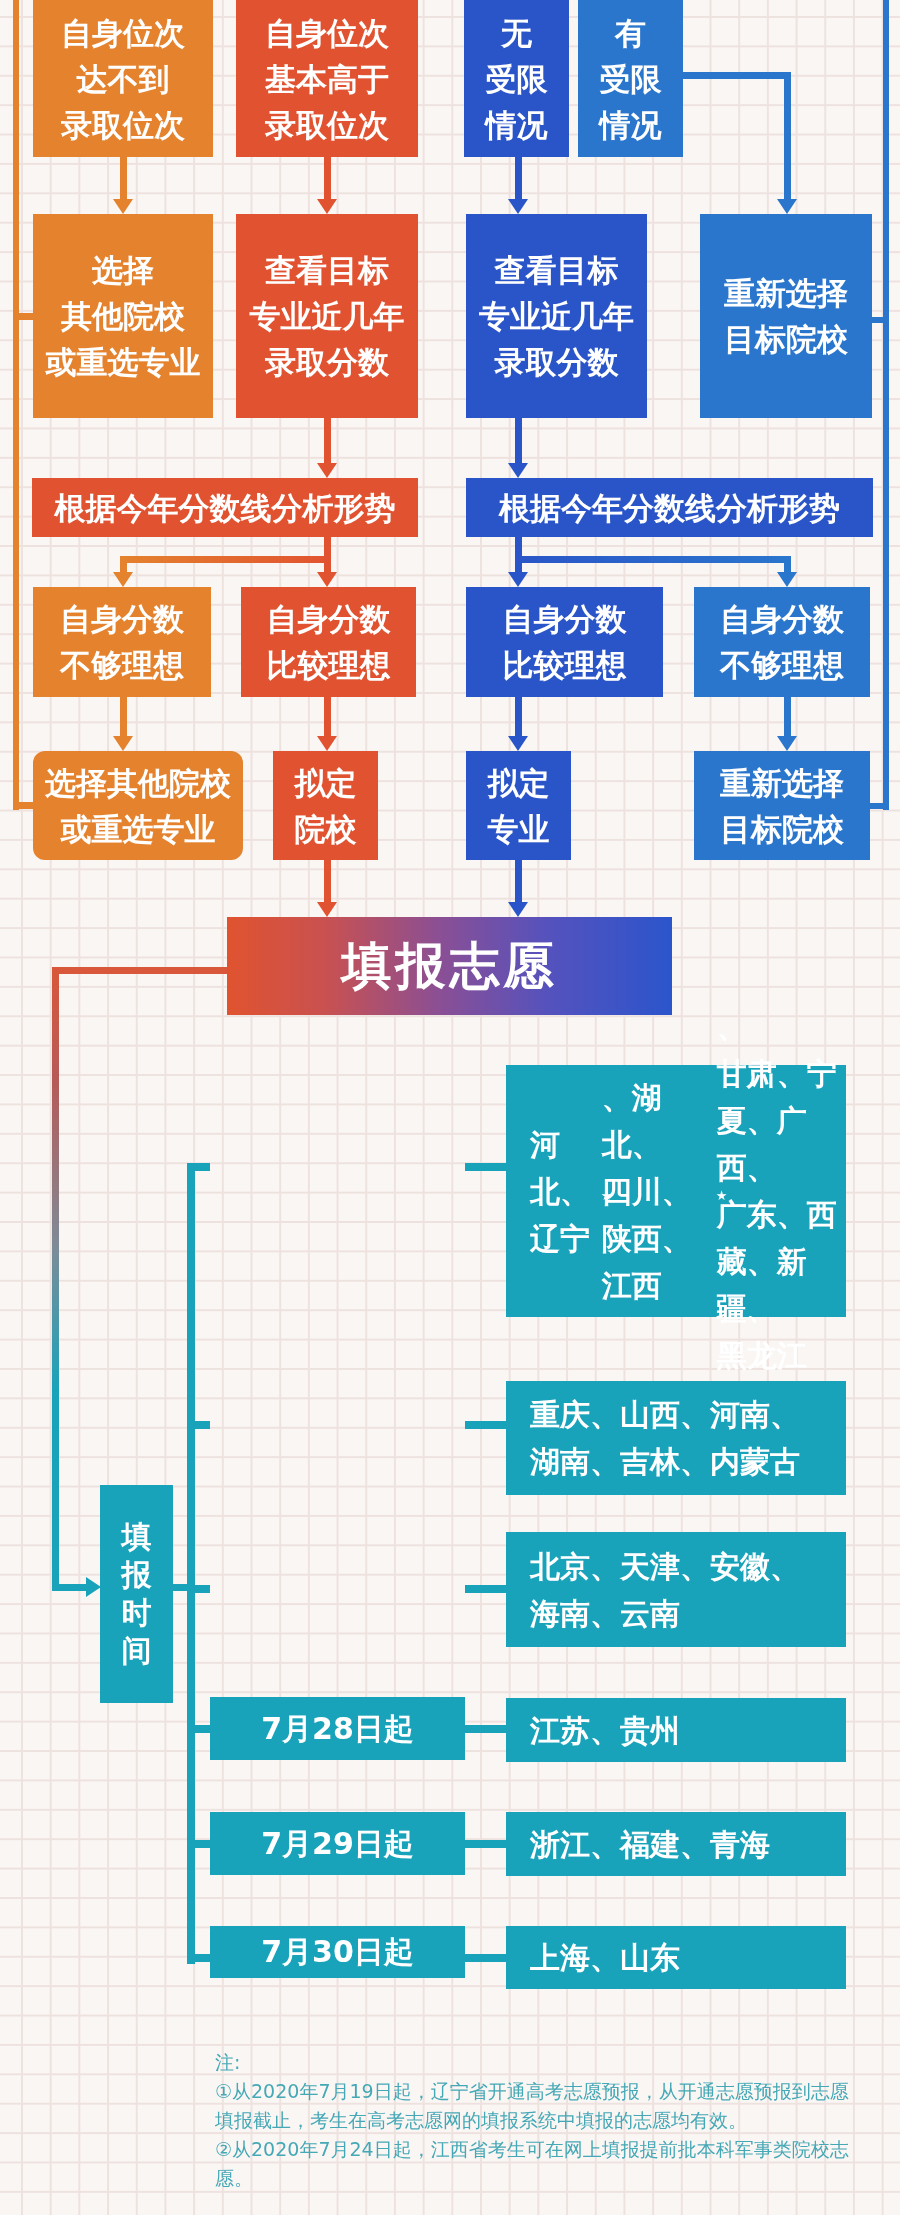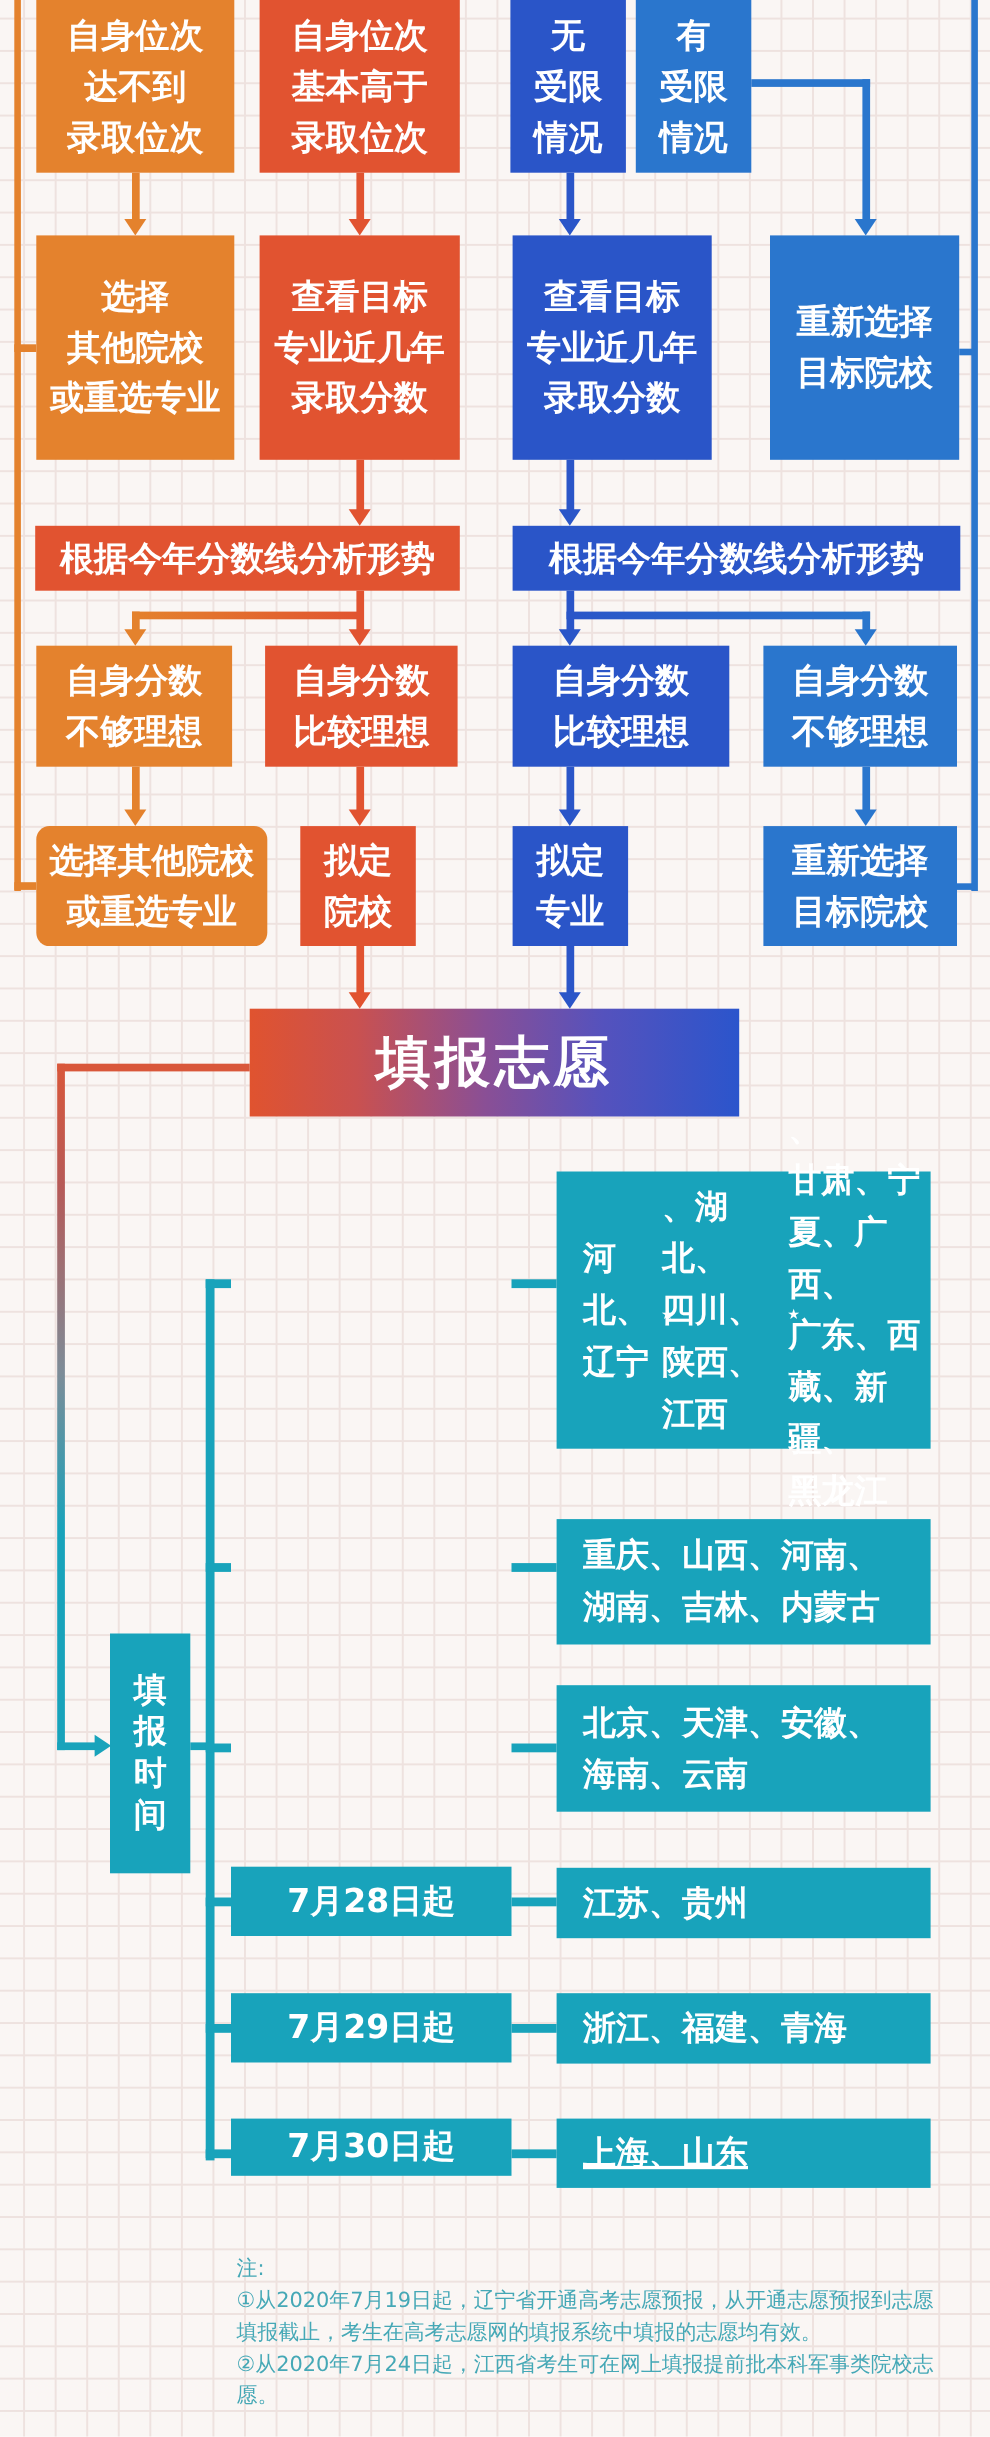--- a/index.html
+++ b/index.html
@@ -185,21 +185,21 @@
 四川、陕西、江西<span class="star">★</span>、
 甘肃、宁夏、广西、
 广东、西藏、新疆、
 黑龙江</div>
   <div class="box teal prov" style="left:506px;top:1368px;width:340px;height:114px;margin-top:13px;">重庆、山西、河南、
 湖南、吉林、内蒙古</div>
   <div class="box teal prov" style="left:506px;top:1532px;width:340px;height:115px;">北京、天津、安徽、
 海南、云南</div>
   <div class="box teal prov" style="left:506px;top:1698px;width:340px;height:64px;">江苏、贵州</div>
   <div class="box teal prov" style="left:506px;top:1812px;width:340px;height:64px;">浙江、福建、青海</div>
-  <div class="box teal prov" style="left:506px;top:1926px;width:340px;height:63px;text-decoration:underline;">上海、山东</div>
+  <div class="box teal prov" style="left:506px;top:1926px;width:340px;height:63px;">上海、山东</div>
 
   <div class="notes">
     <p>注:</p>
     <p>①从2020年7月19日起，辽宁省开通高考志愿预报，从开通志愿预报到志愿填报截止，考生在高考志愿网的填报系统中填报的志愿均有效。</p>
     <p>②从2020年7月24日起，江西省考生可在网上填报提前批本科军事类院校志愿。</p>
   </div>
 
 </div>
 
 </body></html>

